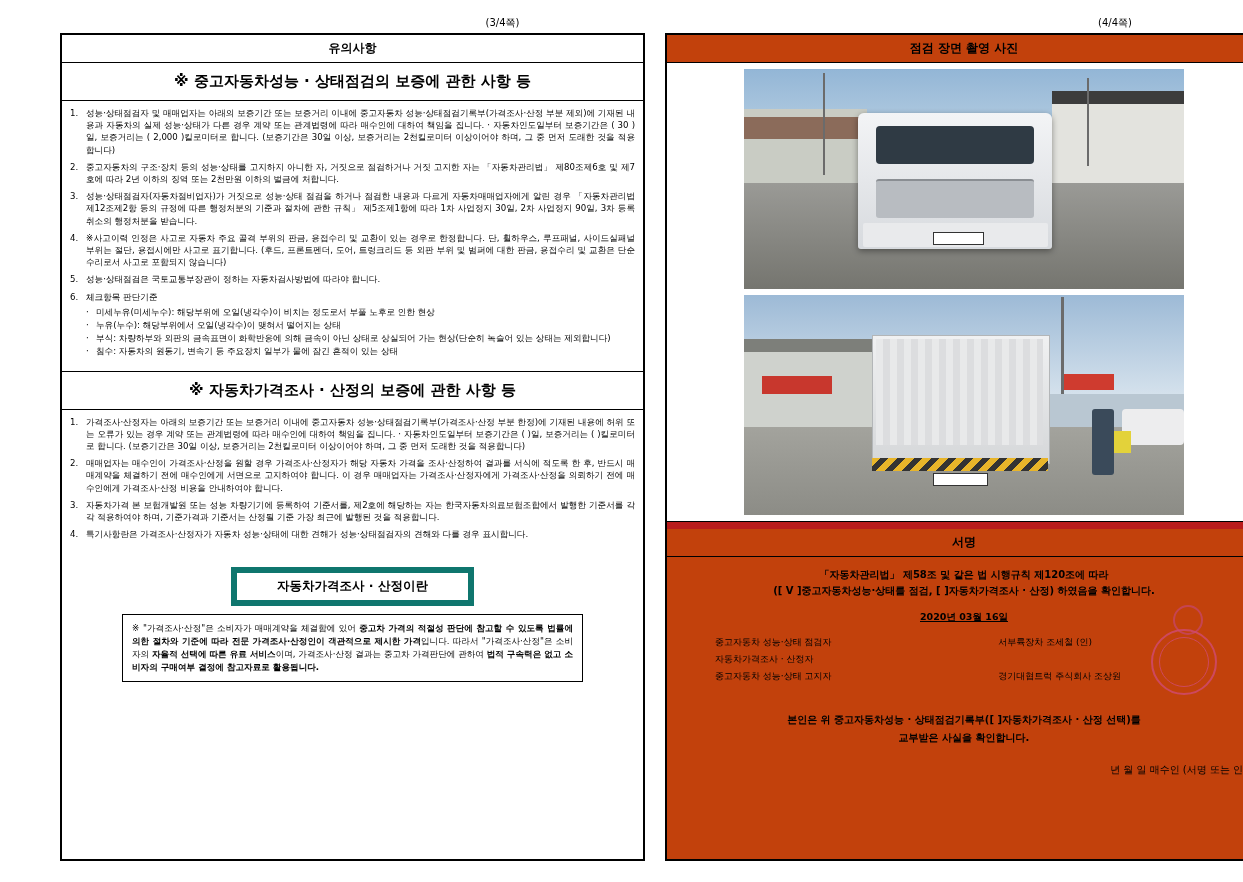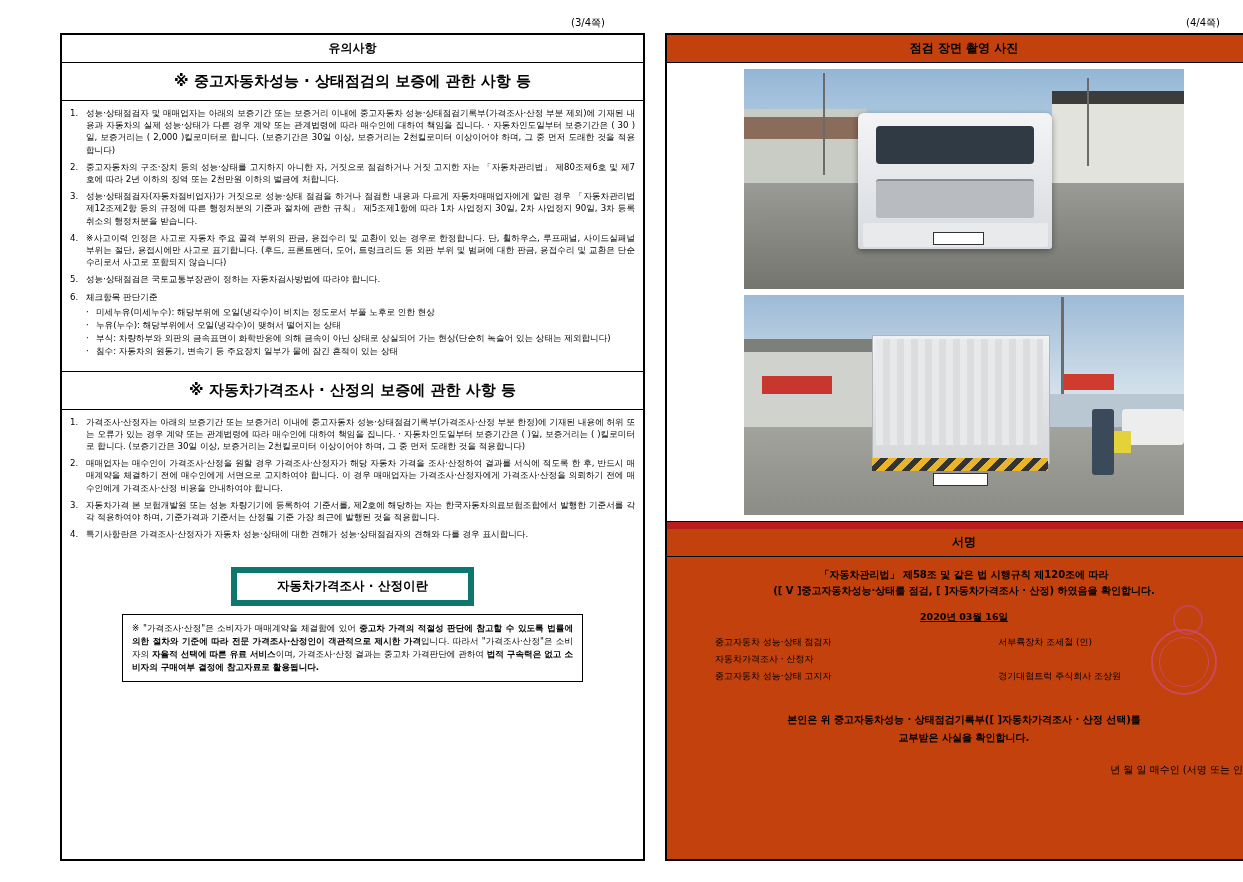--- a/index.html
+++ b/index.html
@@ -12,21 +12,21 @@
     overflow:hidden;
   }
   .page{
     position:absolute;
     box-sizing:border-box;
     margin-left:40px;
   }
   .pagenum{
     position:absolute;
     font-size:10px;
-    text-align:right;
+    text-align:center;
   }
   
   #left-page{
     left:20px;top:33px;width:585px;height:828px;
     border:2px solid #000;
     background:#fff;
   }
   #right-page{
     left:625px;top:33px;width:598px;height:828px;
     border:2px solid #000;

